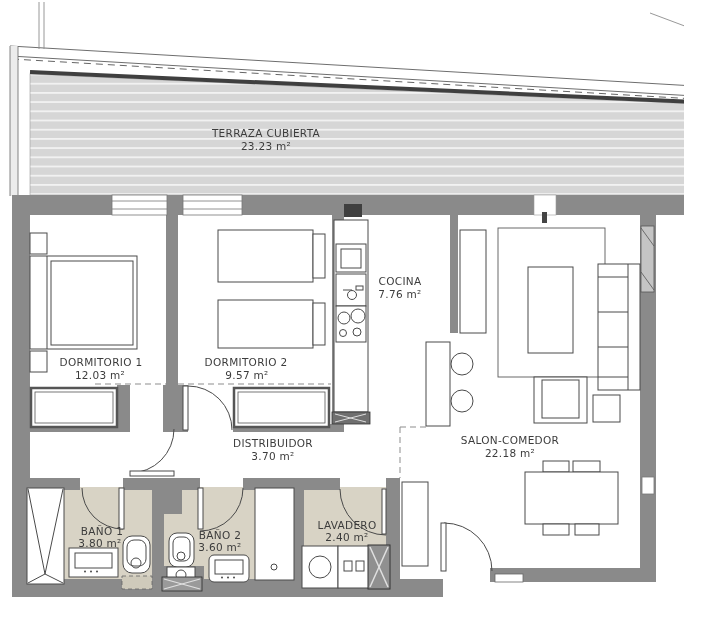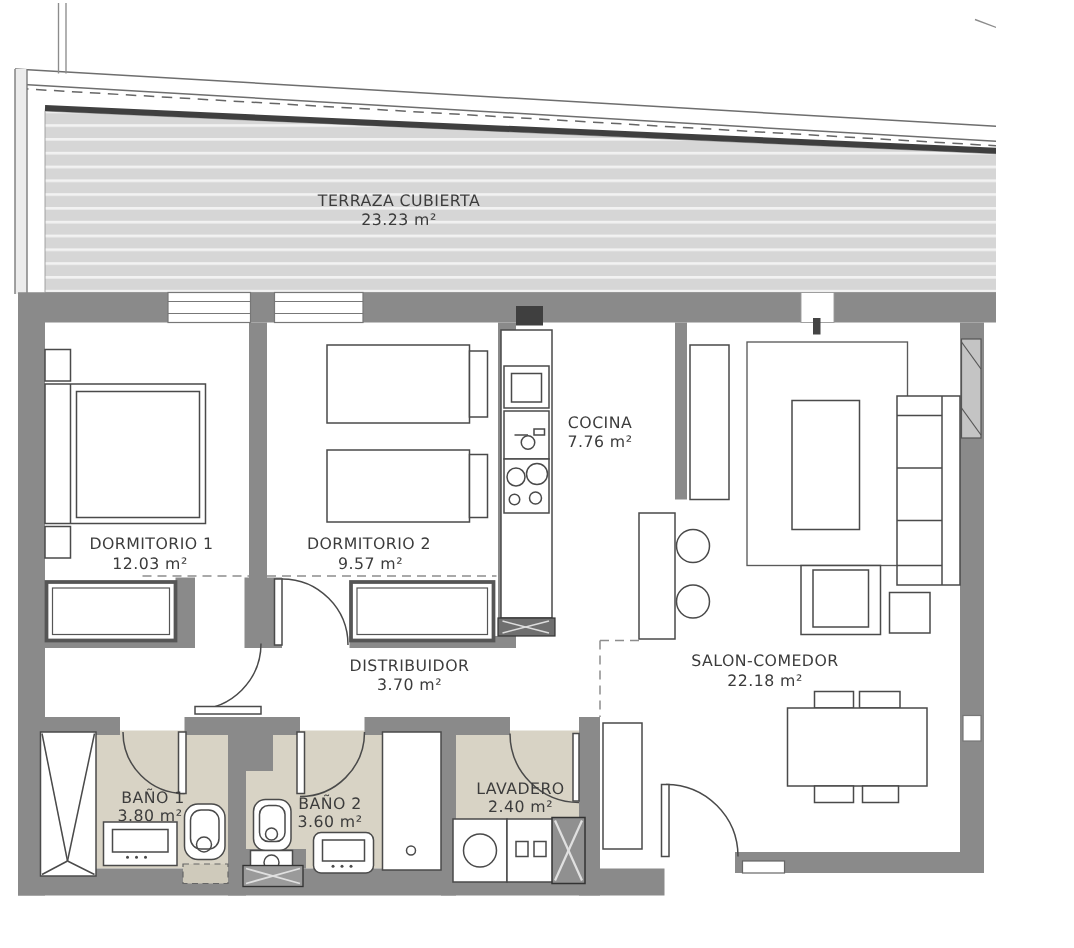--- a/index.html
+++ b/index.html
@@ -1,17 +1,17 @@
 <!DOCTYPE html>
 <html><head>
 <meta charset="utf-8">
 <style>
   html,body{margin:0;padding:0;background:#ffffff;}
   #stage{position:relative;width:664px;height:632px;background:#737373;overflow:hidden;
-         font-family:"DejaVu Sans",sans-serif;}
+         font-family:"DejaVu Sans",sans-serif;padding-left:20px;}
   svg{position:absolute;left:0;top:0;}
   .room-name{font-family:"DejaVu Sans",sans-serif;font-size:10.5px;fill:#3c3c3c;text-anchor:middle;letter-spacing:.3px;}
   .room-area{font-family:"DejaVu Sans",sans-serif;font-size:10.5px;fill:#3c3c3c;text-anchor:middle;letter-spacing:.3px;}
   .furn{fill:#ffffff;stroke:#4a4a4a;stroke-width:1;}
   .furn-line{fill:none;stroke:#4a4a4a;stroke-width:1;}
   .wall{fill:#8a8a8a;}
   .door{fill:none;stroke:#4a4a4a;stroke-width:1;}
   .leaf{fill:#ffffff;stroke:#4a4a4a;stroke-width:1;}
   .dash{fill:none;stroke:#8d8d8d;stroke-width:1;stroke-dasharray:6 4;}
 </style>

